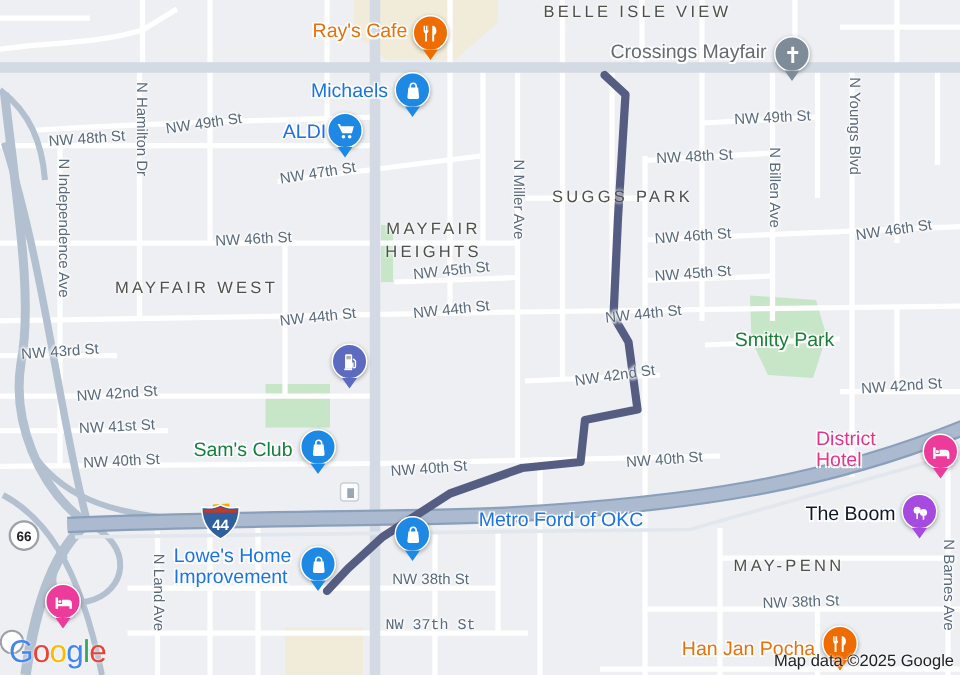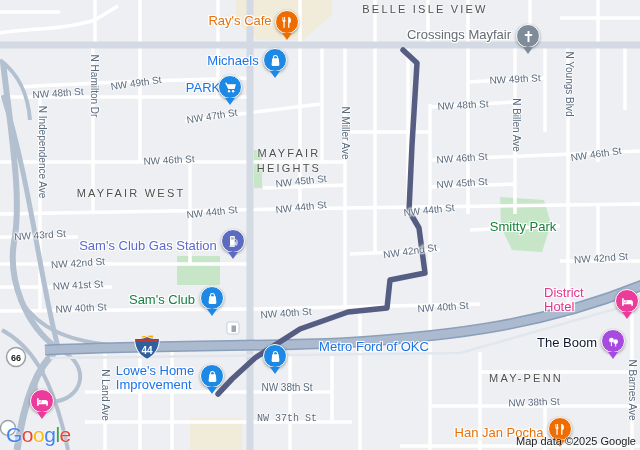--- a/index.html
+++ b/index.html
@@ -133,20 +133,21 @@
       <rect x="227" y="322" width="12" height="12" rx="2" fill="#ffffff" stroke="#c9d0d8"></rect>
       <rect x="231.5" y="325.5" width="4.5" height="6.5" fill="#9aa7b5"></rect>
     </g>
     <path id="route-path" d="M403,50 L417,63 412,145 409,211 419,228 425,273 390,280 387,308 348,312 300,329 255,358 232,379 218,394" fill="none" stroke="#565d82" stroke-width="5.5" stroke-linecap="round" stroke-linejoin="round"></path>
   </svg>
 
   <div id="neighborhood-layer" class="layer">
       <div class="hood-label" style="left: 425px; top: 9px;">BELLE ISLE VIEW</div>
       <div class="hood-label" style="left: 289px; top: 141px; margin-top: 20px;">MAYFAIR
 HEIGHTS</div>
+      <div class="hood-label" style="left: 415px; top: 132px;">SUGGS PARK</div>
       <div class="hood-label" style="left: 131px; top: 193px;">MAYFAIR WEST</div>
       <div class="hood-label" style="left: 526px; top: 378px;">MAY-PENN</div>
     </div>
   <div id="street-layer" class="layer">
       <div class="street-label" style="left: 58px; top: 93px; transform: translate(-50%, -50%) rotate(-4deg);">NW 48th St</div>
       <div class="street-label" style="left: 136px; top: 83px; transform: translate(-50%, -50%) rotate(-8deg);">NW 49th St</div>
       <div class="street-label" style="left: 212px; top: 116px; transform: translate(-50%, -50%) rotate(-9deg);">NW 47th St</div>
       <div class="street-label" style="left: 169px; top: 160px; transform: translate(-50%, -50%) rotate(-3deg);">NW 46th St</div>
       <div class="street-label" style="left: 301px; top: 181px; transform: translate(-50%, -50%) rotate(-6deg);">NW 45th St</div>
       <div class="street-label" style="left: 212px; top: 212px; transform: translate(-50%, -50%) rotate(-6deg);">NW 44th St</div>
@@ -199,32 +200,31 @@
       <div class="poi-label" style="left: 233px; top: 61px; color: rgb(26, 115, 232);">Michaels</div>
       <div class="pin" style="left: 275px; top: 61px;">
         <div class="pin-circle" style="background:#1e88e5">
           <svg viewBox="0 0 12 12" fill="#ffffff">
             <path d="M3 4h6l.6 5.8c.06.66-.46 1.2-1.1 1.2H3.5c-.64 0-1.16-.54-1.1-1.2z"></path>
             <path d="M4.2 5V3.2a1.8 1.8 0 0 1 3.6 0V5" fill="none" stroke="#fff" stroke-width="1"></path>
           </svg>
         </div>
         <div class="pin-tail" style="border-top-color:#1e88e5"></div>
       </div>
-      <div class="poi-label" style="left: 203px; top: 88px; color: rgb(26, 115, 232);">PARK</div>
+      <div class="poi-label" style="left: 203px; top: 88px; color: rgb(26, 115, 232);">ALDI</div>
       <div class="pin" style="left: 230px; top: 88px;">
         <div class="pin-circle" style="background:#1e88e5">
           <svg viewBox="0 0 12 12" fill="#ffffff">
             <path d="M1 1.5h1.5l.5 1.4h8l-1.2 4.4H3.9z"></path>
             <circle cx="4.6" cy="9.4" r="1.1"></circle>
             <circle cx="8.4" cy="9.4" r="1.1"></circle>
           </svg>
         </div>
         <div class="pin-tail" style="border-top-color:#1e88e5"></div>
       </div>
-      <div class="poi-label" style="left: 148px; top: 246px; color: rgb(91, 104, 208);">Sam's Club Gas Station</div>
       <div class="pin" style="left: 233px; top: 242px;">
         <div class="pin-circle" style="background:#5c6bc0">
           <svg viewBox="0 0 12 12" fill="#ffffff">
             <path d="M2.8 1.9c0-.5.4-.9.9-.9h2.6c.5 0 .9.4.9.9V10H2.8z"></path>
             <rect x="3.6" y="2.1" width="2.8" height="2.1" fill="rgba(0,0,0,.3)"></rect>
             <path d="M7.8 3.8l1.4 1.4v3.4a.8.8 0 1 1-1.6 0V6.2" fill="none" stroke="#fff" stroke-width=".9"></path>
             <rect x="2.3" y="9.9" width="4.9" height="1"></rect>
           </svg>
         </div>
         <div class="pin-tail" style="border-top-color:#5c6bc0"></div>

